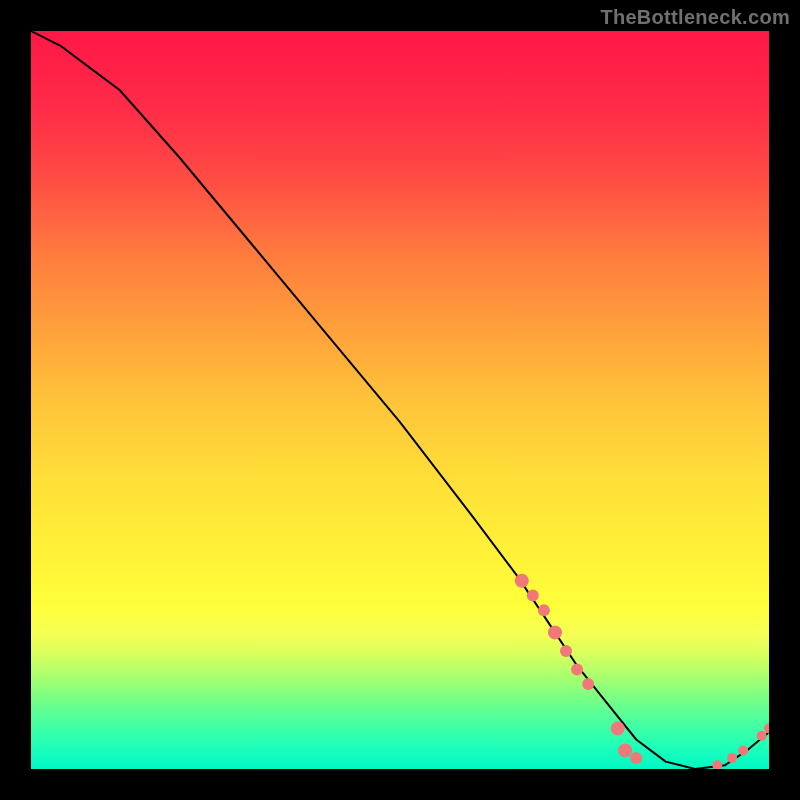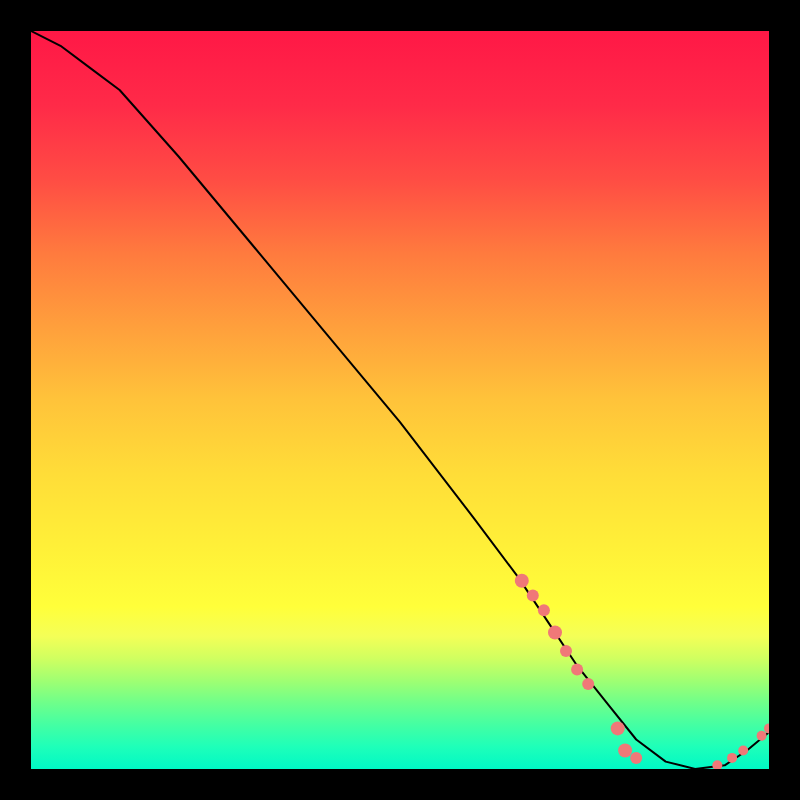--- a/index.html
+++ b/index.html
@@ -80,20 +80,21 @@
   .beadtext {
     font: 600 7px Arial, sans-serif;
     fill: #e86a6a;
     letter-spacing: 0.4px;
   }
 </style>
 </head>
 <body>
 
 <div class="chart-wrap">
+  <div class="watermark">TheBottleneck.com</div>
 
   <div class="plot-area">
     <div class="gradient-bg"></div>
     <svg class="curve" viewBox="0 0 738 738">
       <path id="curve-path" class="curve-line" d="M0.0 0.0 L29.5 14.8 L59.0 36.9 L88.6 59.0 L147.6 125.5 L221.4 214.0 L295.2 302.6 L369.0 391.1 L442.8 487.1 L487.1 546.1 L516.6 590.4 L546.1 634.7 L575.6 671.6 L605.2 708.5 L634.7 730.6 L664.2 738.0 L693.7 734.3 L715.9 719.5 L738.0 701.1"></path>
       <g id="points-group">
           <circle cx="490.8" cy="549.8" r="7" class="pt"></circle>
           <circle cx="501.8" cy="564.6" r="6" class="pt"></circle>
           <circle cx="512.9" cy="579.3" r="6" class="pt"></circle>
           <circle cx="524.0" cy="601.5" r="7" class="pt"></circle>

